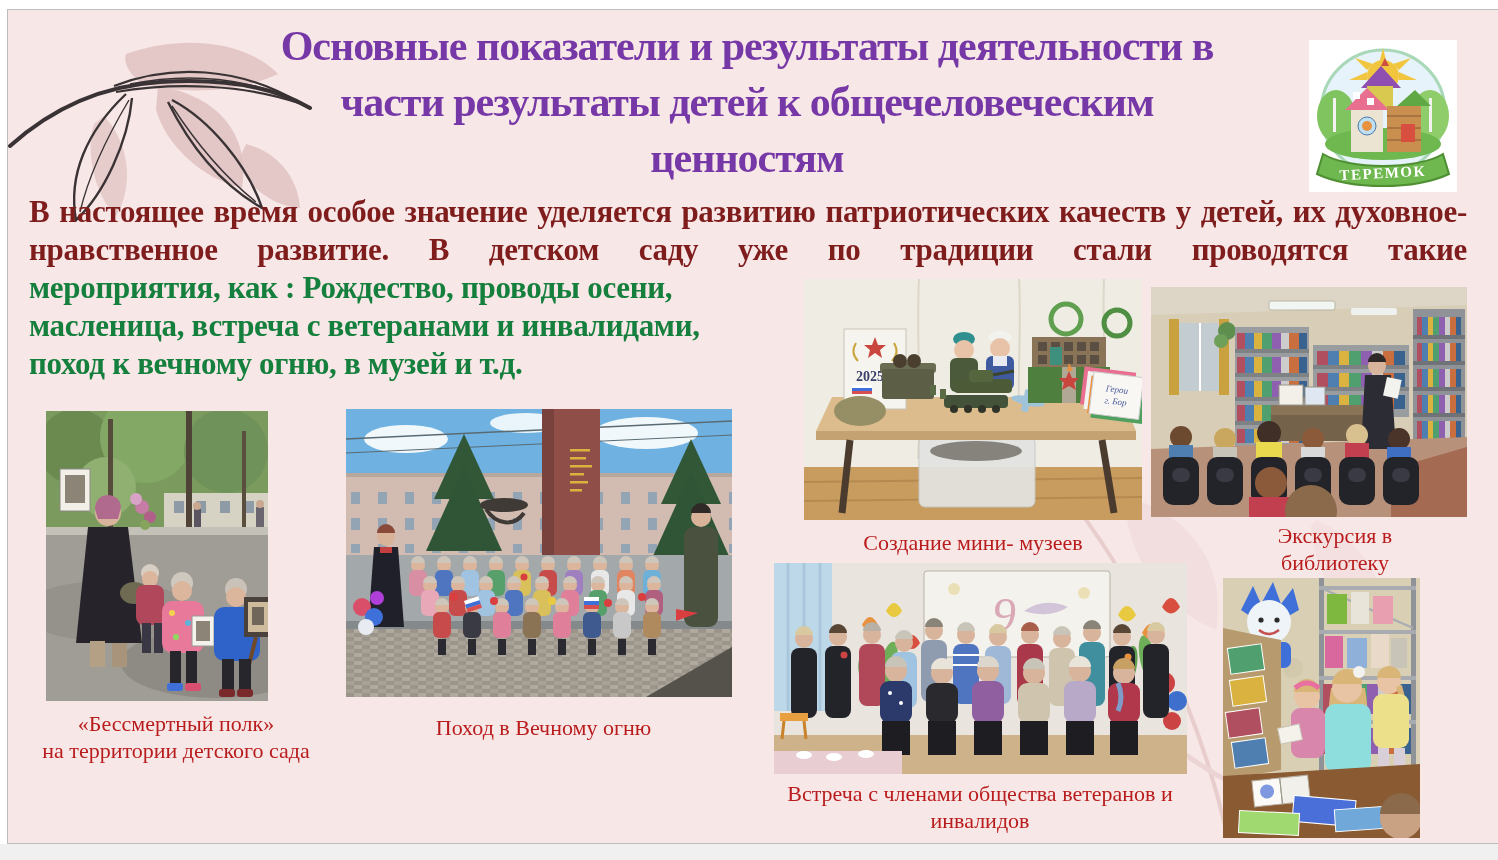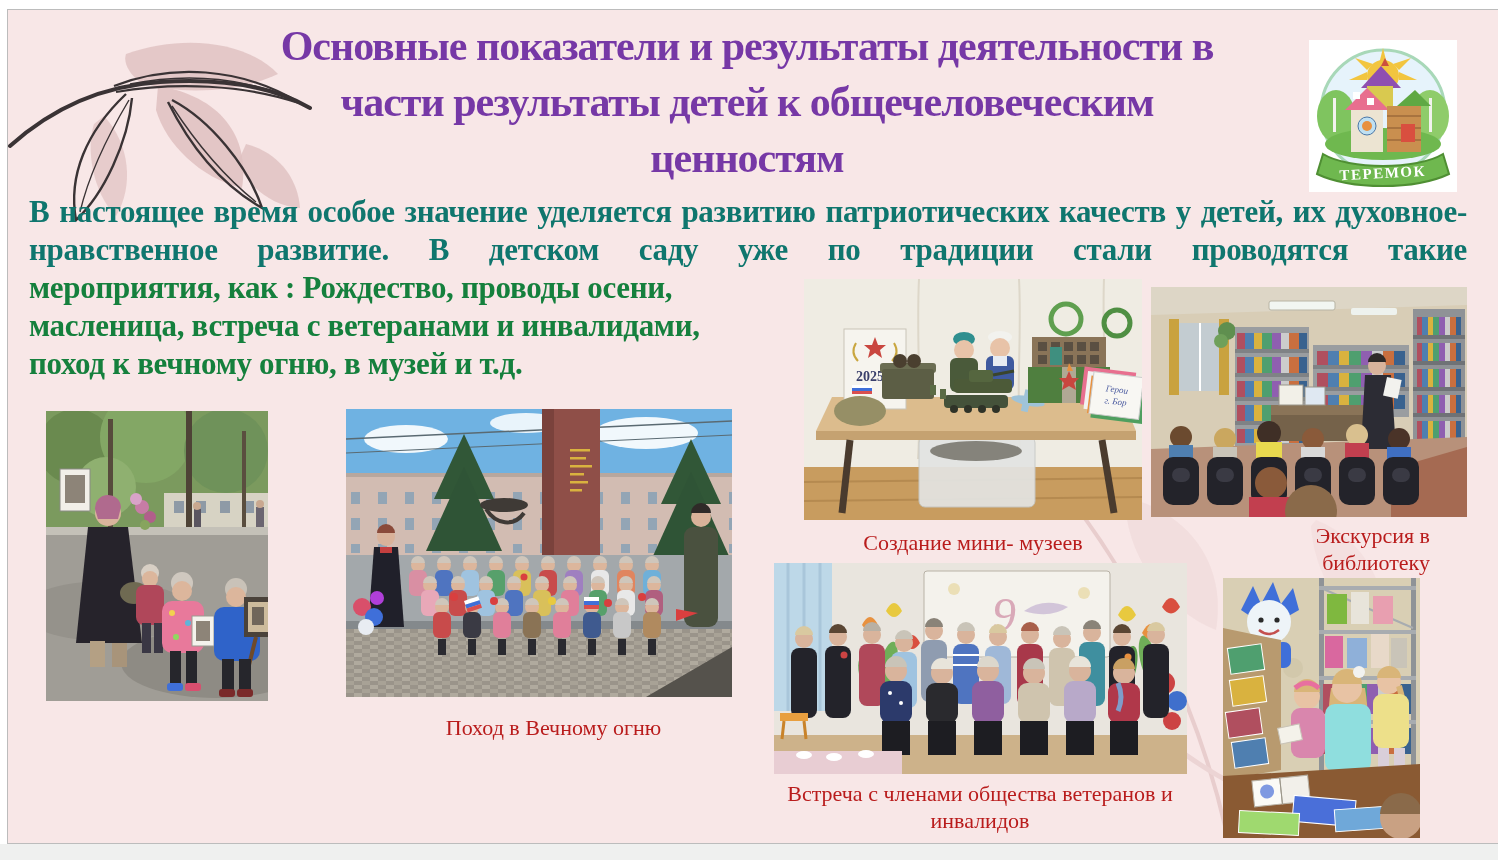--- a/index.html
+++ b/index.html
@@ -9,38 +9,38 @@
   .bottom-strip{position:absolute;left:0;top:844px;width:1498px;height:16px;background:#eff0ef;}
 
   .deco-topleft{position:absolute;left:0;top:14px;width:332px;height:208px;}
   .deco-right{position:absolute;left:1008px;top:450px;width:466px;height:382px;}
 
   .title{position:absolute;left:183px;top:8px;width:1112px;margin:0;text-align:center;
          color:#7638a6;font-weight:bold;font-size:42px;line-height:56px;letter-spacing:-1px;}
   .logo{position:absolute;left:1301px;top:30px;width:148px;height:152px;background:#ffffff;}
 
   .body1{position:absolute;left:21px;top:183px;width:1438px;margin:0;font-size:31px;font-weight:bold;
-         color:#0f766e;line-height:38px;text-align:justify;text-align-last:justify;letter-spacing:-0.3px;}
+         color:#7f1d1d;line-height:38px;text-align:justify;text-align-last:justify;letter-spacing:-0.3px;}
   .body2{position:absolute;left:21px;top:259px;width:706px;margin:0;font-size:31px;font-weight:bold;
          color:#15803d;line-height:38px;letter-spacing:-0.3px;}
 
   .photo{position:absolute;overflow:hidden;}
   .photo svg{display:block;width:100%;height:100%;}
   .p1{left:38px;top:401px;width:222px;height:290px;}
   .p2{left:338px;top:399px;width:386px;height:288px;}
   .p3{left:796px;top:269px;width:338px;height:241px;}
   .p4{left:1143px;top:277px;width:316px;height:230px;}
   .p5{left:766px;top:553px;width:413px;height:211px;}
   .p6{left:1215px;top:568px;width:197px;height:260px;}
 
   .caption{position:absolute;font-size:22px;line-height:27px;color:#b91c1c;text-align:center;}
   .c1{left:18px;top:700px;width:300px;}
-  .c2{left:348px;top:704px;width:395px;}
+  .c2{left:338px;top:704px;width:395px;}
   .c3{left:796px;top:519px;width:338px;}
-  .c4{left:1232px;top:512px;width:190px;text-align:right;}
+  .c4{left:1232px;top:512px;width:190px;text-align:center;}
   .c5{left:752px;top:770px;width:440px;text-align:center;}
 </style>
 </head>
 <body>
 
 <svg width="0" height="0" style="position:absolute" aria-hidden="true">
   <defs>
     <linearGradient id="sp" x1="0" y1="0" x2="1" y2="0">
       <stop offset="0" stop-color="#b04f5f"></stop>
         <stop offset="0.12" stop-color="#b04f5f"></stop>
@@ -724,20 +724,24 @@
           </g>
           <rect x="70" y="220" width="62" height="26" fill="#4a6fd9" transform="rotate(5 101 233)" stroke="#ffffff"></rect>
           <rect x="112" y="230" width="52" height="22" fill="#6fa8d9" transform="rotate(-4 138 241)" stroke="#ffffff"></rect>
           <rect x="16" y="234" width="60" height="22" fill="#9fd96f" transform="rotate(3 46 245)" stroke="#ffffff"></rect>
         </g>
         <circle cx="178" cy="240" r="21" fill="#c9a183"></circle>
         <path d="M157,236 a21,21 0 0 1 42,0" fill="#8a6a4a"></path>
       </svg>
     </div>
 
+    <div class="caption c1">
+      <div>«Бессмертный полк»</div>
+      <div>на территории детского сада</div>
+    </div>
     <div class="caption c2">Поход в Вечному огню</div>
     <div class="caption c3">Создание мини- музеев</div>
     <div class="caption c4">
       <div>Экскурсия в</div>
       <div>библиотеку</div>
     </div>
     <div class="caption c5">Встреча с членами общества ветеранов и инвалидов</div>
 
   </div>
   <div class="bottom-strip"></div>

